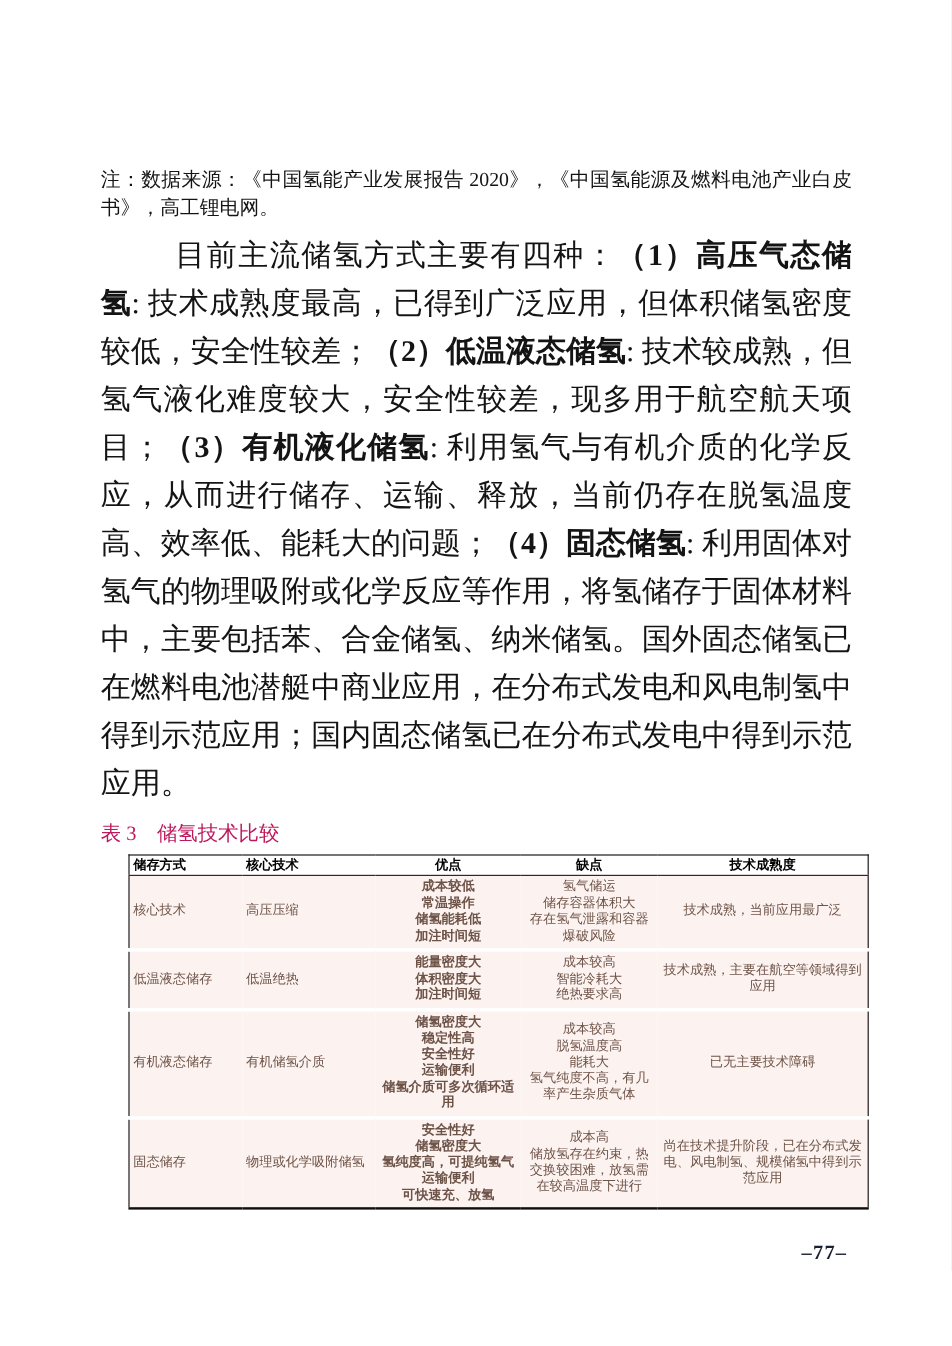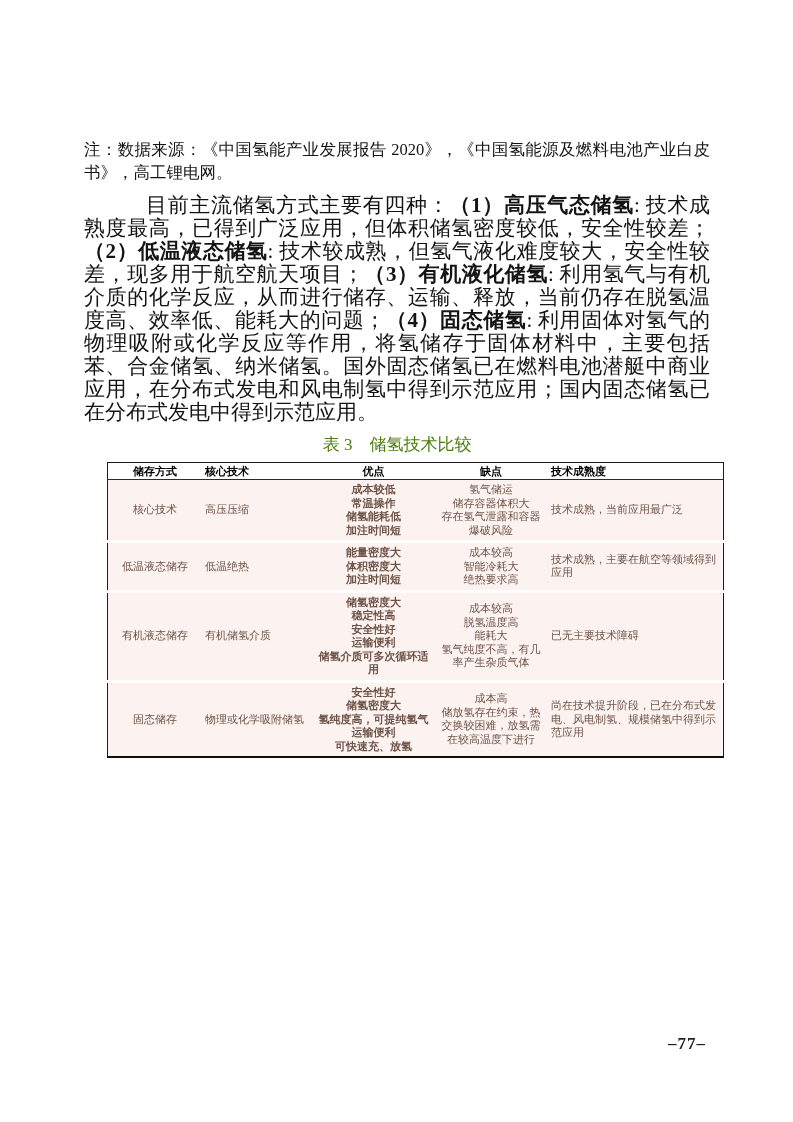--- a/index.html
+++ b/index.html
@@ -28,32 +28,31 @@
   }
   .heading {
     margin: 14px 0 0 0;
     padding-left: 62px;
     font-size: 21px;
     font-weight: bold;
     color: #000000;
   }
   .body-para {
     margin: 10px 0 0 0;
-    font-size: 21px;
-    line-height: 23px;
+    font-size: 25px;
+    line-height: 40px;
     text-align: justify;
     text-indent: 62px;
     color: #141414;
   }
   .body-para .bold { font-weight: bold; }
   .table-caption {
     margin-top: 9px;
-    text-align: center;
     font-size: 17px;
-    color: #4d7c0f;
+    color: #be185d;
   }
   table.data-table {
     border-collapse: collapse;
     table-layout: fixed;
     width: 585px;
     margin: 6px 0 0 23px;
     border: 1px solid #1c1c1c;
     border-bottom: 2.5px solid #0e0e0e;
     font-size: 11px;
   }
@@ -66,25 +65,25 @@
     border-bottom: 1px solid #2b2b2b;
     white-space: nowrap;
     overflow: hidden;
   }
   table.data-table td {
     vertical-align: middle;
     line-height: 13.5px;
     padding: 3px 3px;
     color: var(--table-text, #6e5348);
   }
-  th.col0, td.col0 { width: 88px;  text-align: center; padding-left: 6px; }
+  th.col0, td.col0 { width: 88px;  text-align: left; padding-left: 6px; }
   th.col1, td.col1 { width: 105px; text-align: left; padding-left: 10px; }
   th.col2, td.col2 { width: 115px; text-align: center; font-weight: bold; }
   th.col3, td.col3 { width: 108px; text-align: center; }
-  th.col4, td.col4 { width: 169px; text-align: left; }
+  th.col4, td.col4 { width: 169px; text-align: center; }
   tbody tr { background: var(--row-bg, #fcf3f0); }
   tbody tr + tr { border-top: 3px solid #ffffff; }
   .page-number {
     position: absolute;
     right: 87px;
     top: 1034px;
     font-size: 17px;
     font-weight: bold;
     letter-spacing: 1px;
     color: #1a2030;

